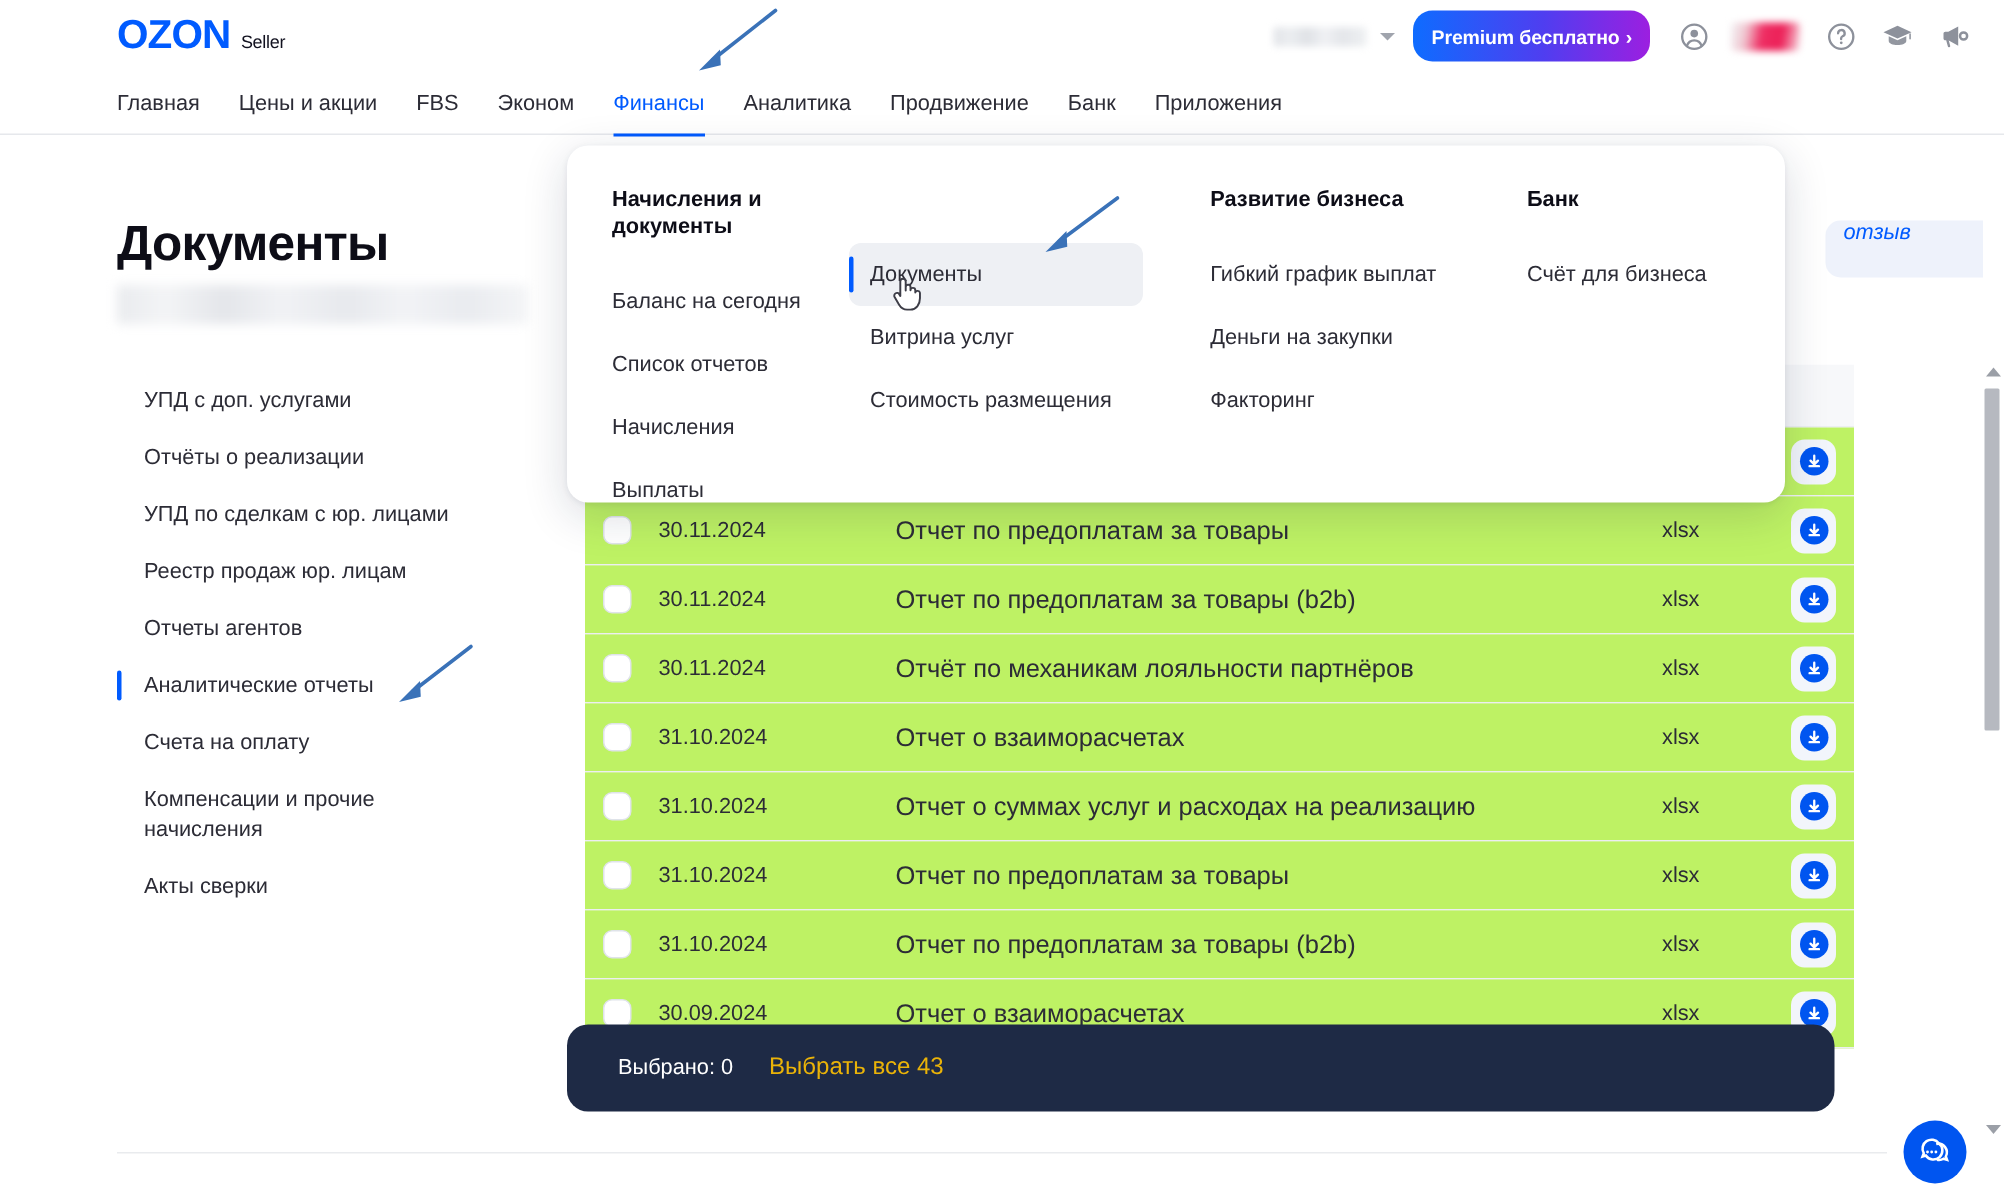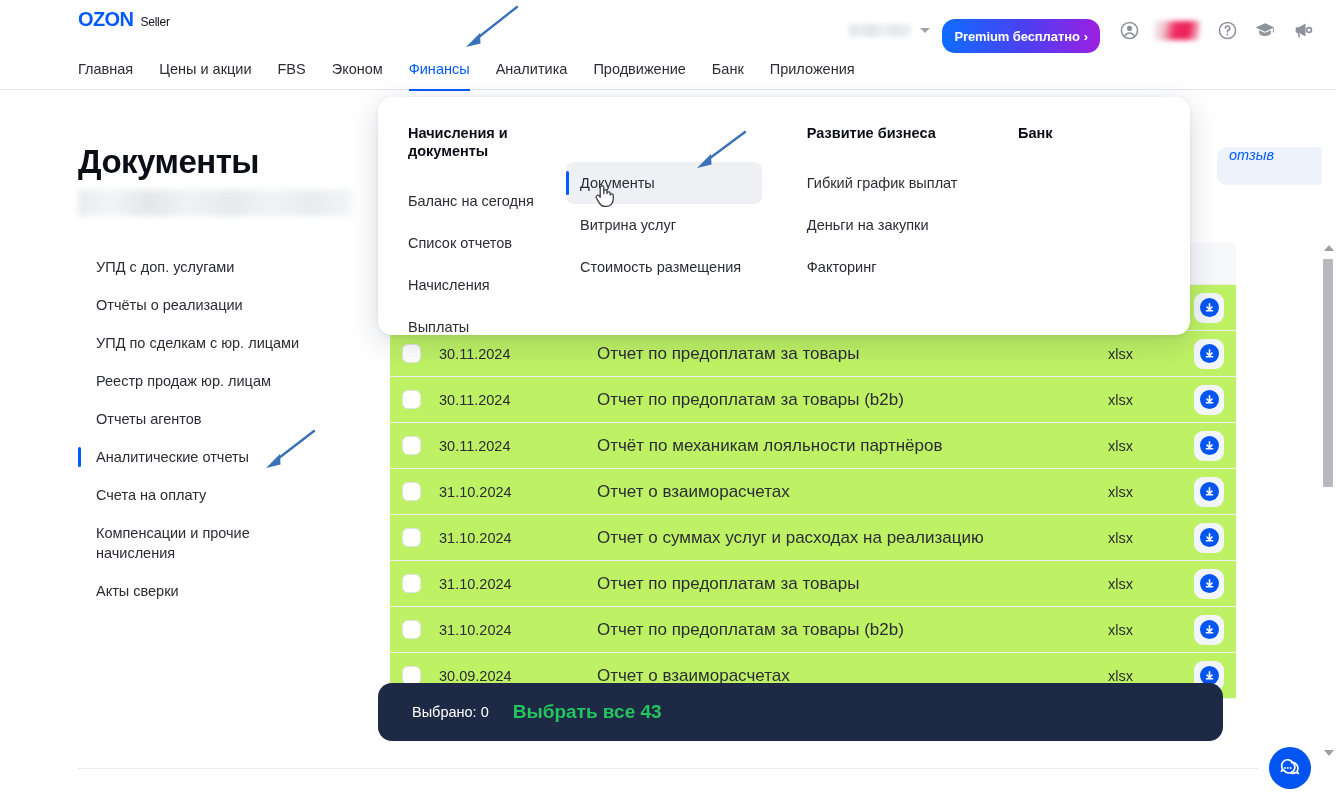--- a/index.html
+++ b/index.html
@@ -13,21 +13,21 @@
 
   
   .topbar {
     position: absolute; left: 0; top: 0; width: 1336px; height: 48px;
   }
   .brand {
     position: absolute; left: 78px; top: 8px;
     display: flex; align-items: baseline; gap: 7px;
   }
   .brand-ozon {
-    font-size: 20px; font-weight: bold; color: #005bff;
+    font-size: 27px; font-weight: bold; color: #005bff;
     letter-spacing: -0.6px; font-family: "Liberation Sans", sans-serif;
   }
   .brand-seller { font-size: 12px; color: #11111f; letter-spacing:-0.2px; }
 
   .header-right {
     position: absolute; right: 22px; top: 7px;
     display: flex; align-items: center; gap: 0px;
   }
   .store-pick { display:flex; align-items:center; gap:7px; margin-right:12px; }
   .blur-chip {
@@ -38,21 +38,21 @@
   .chev {
     width: 0; height: 0; border-left: 5px solid transparent;
     border-right: 5px solid transparent; border-top: 5px solid #a0a4ad;
     margin-left: 2px;
   }
   .premium-pill {
     height: 19px; border-radius: 13px; padding: 17px 12px;
     background: linear-gradient(90deg, #0e6cff 0%, #4f3ef0 55%, #9c1fe0 100%);
     color: #fff; font-size: 13px; font-weight: bold; letter-spacing:-0.1px;
     display: flex; align-items: center; gap: 4px; white-space: nowrap;
-    margin-right: 18px; cursor: pointer; margin-top: 12px;
+    margin-right: 18px; cursor: pointer;
   }
   .hicon {
     width: 22px; height: 22px; margin-left: 16px; cursor: pointer;
     display:flex; align-items:center; justify-content:center; color:#8d919b;
   }
   .hicon svg { display:block; }
   .blur-red {
     width: 46px; height: 19px; margin-left: 14px; border-radius:3px;
     background: linear-gradient(100deg,#f2f3f5 0%,#f0c6d0 22%,#ee2e63 45%,#ec1f57 72%,#f4a8bc 92%,#f7f8f9 100%);
     filter: blur(2.6px);
@@ -143,21 +143,21 @@
     background: #b6b9c0; border-radius: 1px; cursor: pointer;
   }
 
   
   .sel-bar {
     position: absolute; left: 378px; top: 683px; width: 845px; height: 58px;
     background: #1e2a45; border-radius: 14px; display: flex; align-items: center;
     padding-left: 34px; gap: 24px; z-index: 40;
   }
   .sel-count { color: #ffffff; font-size: 14.5px; }
-  .sel-all { color: #22c55e; font-size: 19px; cursor: pointer; font-weight: bold; }
+  .sel-all { color: #eab308; font-size: 16px; cursor: pointer; }
 
   
   .feedback {
     position: absolute; right: 14px; top: 147px; width: 105px; height: 38px;
     background: #eef2fb; border-radius: 10px 0 0 10px;
     display: flex; align-items: flex-start; padding-left: 12px;
     color: #005bff; font-size: 14.5px; cursor: pointer; overflow:hidden; z-index: 20; font-style: italic;
   }
 
   
@@ -459,20 +459,21 @@
 
       <div class="mega-col c3">
         <div class="mega-title">Развитие бизнеса</div>
         <div class="mega-link">Гибкий график выплат</div>
         <div class="mega-link">Деньги на закупки</div>
         <div class="mega-link">Факторинг</div>
       </div>
 
       <div class="mega-col">
         <div class="mega-title">Банк</div>
+        <div class="mega-link">Счёт для бизнеса</div>
       </div>
 
     </div>
   </div>
 
   <div class="hand">
     <svg width="22" height="26" viewBox="0 0 22 26" fill="#ffffff" stroke="#3d3d47" stroke-width="1.3" stroke-linejoin="round">
       <path d="M6.2 11.3V4.6a1.8 1.8 0 0 1 3.6 0v6.1V8.4a1.6 1.6 0 0 1 3.2 0v2.1a1.6 1.6 0 0 1 3.2 0v1.5a1.6 1.6 0 0 1 3.1.3v3.5c0 4.2-2.5 7.6-6.4 7.6h-2.2c-3 0-4.1-1.3-5.3-3.3l-3-5.1c-.5-.9-.2-2 .7-2.5.8-.5 1.9-.2 2.4.6l.7 1.2Z"></path>
     </svg>
   </div>

